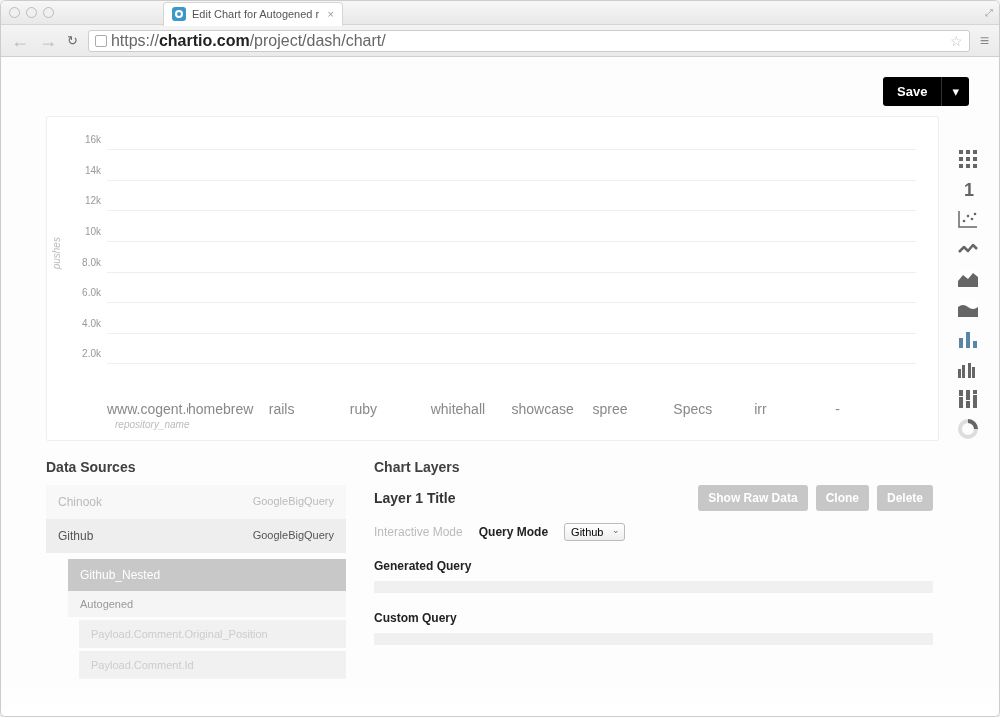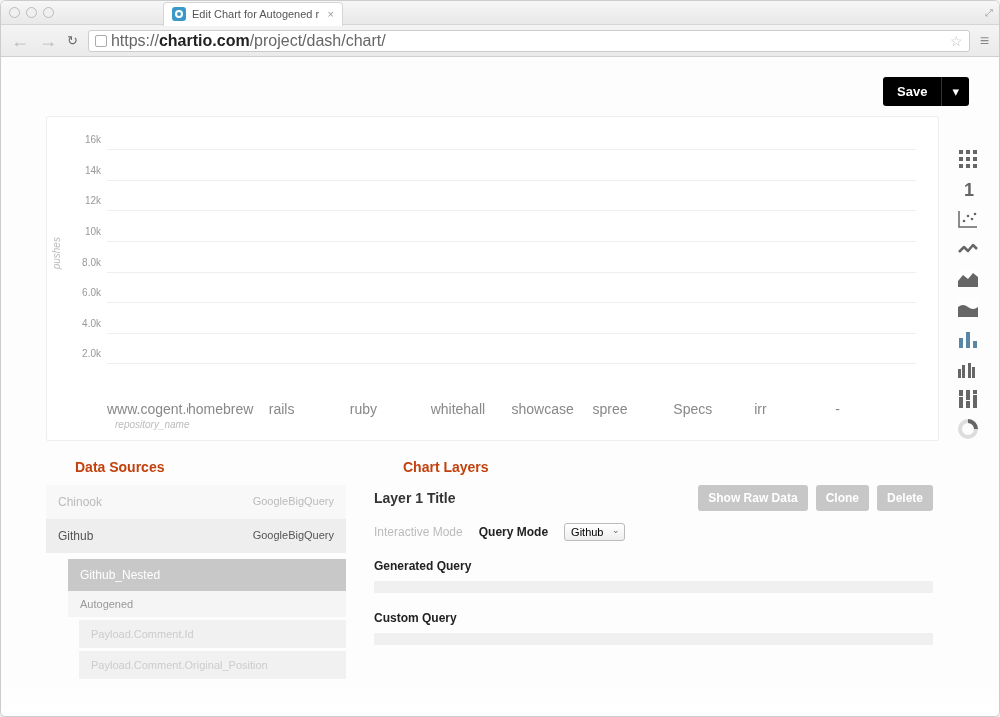--- a/index.html
+++ b/index.html
@@ -37,21 +37,21 @@
   .slot { flex:1; display:flex; flex-direction:column; align-items:center;}
   .bar { width:78%; background:#5a86a5; }
   .xticks { display:flex; margin-left:48px; margin-right:10px;}
   .xslot { flex:1; font-size:14px; color:#888; padding-top:6px; white-space:nowrap; overflow:hidden; text-overflow:clip;}
   .yaxis-label { position:absolute; left:4px; top:50%; transform:rotate(-90deg) translateX(30%); transform-origin:left top; font-size:10px; color:#bbb; font-style:italic;}
   .xaxis-label { font-size:10px; color:#bbb; font-style:italic; margin-left:56px; margin-top:2px;}
   .side-icons { position:absolute; right:16px; top:92px; width:30px; display:flex; flex-direction:column; gap:10px; align-items:center;}
   .side-icons .ico { width:24px; height:20px; display:flex; align-items:center; justify-content:center;}
   .side-icons svg { display:block; }
   .lower { display:flex; padding:18px 30px 0 45px; gap:28px;}
-  .panel-title { font-weight:600; font-size:14px; color:#c2410c; margin-bottom:10px;margin-left:29px;}
+  .panel-title { font-weight:600; font-size:14px; color:#404040; margin-bottom:10px;}
   .ds-col { width:300px;}
   .ds-item { display:flex; justify-content:space-between; padding:10px 12px; font-size:12px;}
   .ds-item.light { background:#f8f8f8; color:#bbb;}
   .ds-item.sel { background:#eeeeee; color:#555;}
   .ds-sub { background:#c8c8c8; color:#fff; font-size:12px; padding:9px 12px; margin:6px 0 0 22px;}
   .ds-measures-hdr { background:#f5f5f5; color:#999; font-size:11px; padding:7px 12px; margin-left:22px;}
   .ds-measure { background:#f1f1f1; color:#ccc; font-size:11px; padding:8px 12px; margin:3px 0 0 33px;}
   .cl-col { flex:1; padding-right:36px;}
   .layer-row { display:flex; align-items:center; gap:8px;}
   .layer-title { font-weight:600; font-size:14px; color:#333;}
@@ -267,22 +267,22 @@
               <span style="font-size:11px;">GoogleBigQuery</span>
             </div>
             <div class="ds-item sel">
               <span>Github</span>
               <span style="font-size:11px;">GoogleBigQuery</span>
             </div>
           </div>
         <div class="ds-sub">Github_Nested</div>
         <div class="ds-measures-hdr">Autogened</div>
         <div id="measures">
+            <div class="ds-measure">Payload.Comment.Original_Position</div>
             <div class="ds-measure">Payload.Comment.Id</div>
-            <div class="ds-measure">Payload.Comment.Original_Position</div>
           </div>
       </div>
       <div class="cl-col">
         <div class="panel-title">Chart Layers</div>
         <div class="layer-row">
           <div class="layer-title">Layer 1 Title</div>
           <div class="flex-spacer"></div>
           <button class="pill">Show Raw Data</button>
           <button class="pill">Clone</button>
           <button class="pill">Delete</button>

